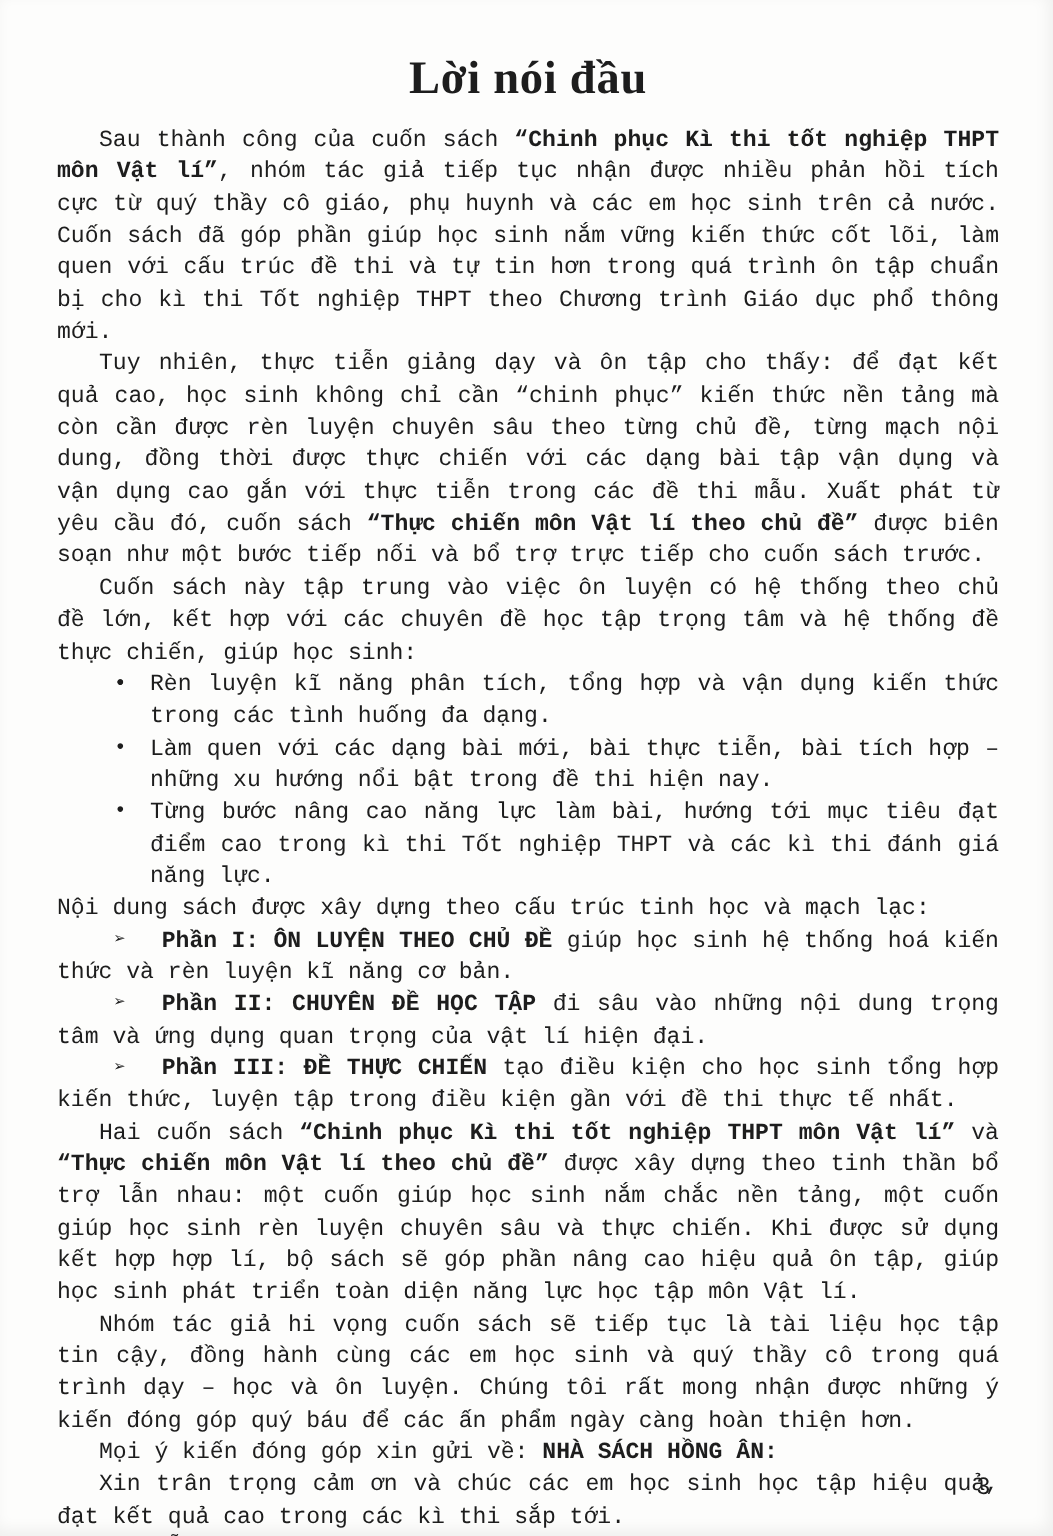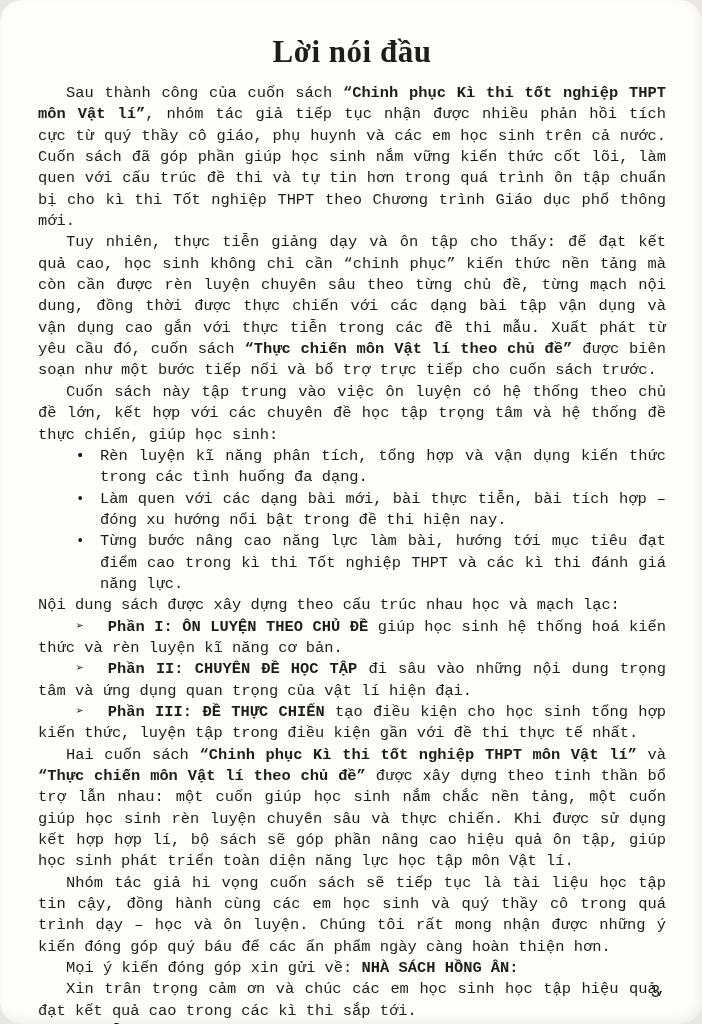--- a/index.html
+++ b/index.html
@@ -10,21 +10,20 @@
   }
   .page {
     position: relative;
     width: 702px; height: 1024px;
     background: #fdfdfc;
     color: #1d1d1d;
     box-shadow: inset -3px -4px 10px rgba(0,0,0,0.06);
     overflow: hidden;
     box-sizing: border-box;
     padding: 30px 36px 0 38px;
-    border-radius: 22px;
   }
   .doc-title {
     text-align: center;
     font-family: "Liberation Serif", serif;
     font-weight: 700;
     font-size: 31px;
     margin: 4px 0 13px 0;
     letter-spacing: 0.5px;
   }
   .body-text p.blk {
@@ -68,23 +67,23 @@
 
 <div class="page">
   <h1 class="doc-title">Lời nói đầu</h1>
 
   <div class="body-text">
       <p class="blk para"><span>Sau thành công của cuốn sách </span><span class="bold">“Chinh phục Kì thi tốt nghiệp THPT môn Vật lí”</span><span>, nhóm tác giả tiếp tục nhận được nhiều phản hồi tích cực từ quý thầy cô giáo, phụ huynh và các em học sinh trên cả nước. Cuốn sách đã góp phần giúp học sinh nắm vững kiến thức cốt lõi, làm quen với cấu trúc đề thi và tự tin hơn trong quá trình ôn tập chuẩn bị cho kì thi Tốt nghiệp THPT theo Chương trình Giáo dục phổ thông mới.</span></p>
       <p class="blk para"><span>Tuy nhiên, thực tiễn giảng dạy và ôn tập cho thấy: để đạt kết quả cao, học sinh không chỉ cần “chinh phục” kiến thức nền tảng mà còn cần được rèn luyện chuyên sâu theo từng chủ đề, từng mạch nội dung, đồng thời được thực chiến với các dạng bài tập vận dụng và vận dụng cao gắn với thực tiễn trong các đề thi mẫu. Xuất phát từ yêu cầu đó, cuốn sách </span><span class="bold">“Thực chiến môn Vật lí theo chủ đề”</span><span> được biên soạn như một bước tiếp nối và bổ trợ trực tiếp cho cuốn sách trước.</span></p>
       <p class="blk para"><span>Cuốn sách này tập trung vào việc ôn luyện có hệ thống theo chủ đề lớn, kết hợp với các chuyên đề học tập trọng tâm và hệ thống đề thực chiến, giúp học sinh:</span></p>
       <p class="blk bullet"><span class="b-marker">•</span></p>
       <p class="blk bullet"><span class="b-marker">•</span><span>Rèn luyện kĩ năng phân tích, tổng hợp và vận dụng kiến thức trong các tình huống đa dạng.</span></p>
-      <p class="blk bullet"><span class="b-marker">•</span><span>Làm quen với các dạng bài mới, bài thực tiễn, bài tích hợp – đóng xu hướng nổi bật trong đề thi hiện nay.</span></p>
+      <p class="blk bullet"><span class="b-marker">•</span><span>Làm quen với các dạng bài mới, bài thực tiễn, bài tích hợp – những xu hướng nổi bật trong đề thi hiện nay.</span></p>
       <p class="blk bullet"><span class="b-marker">•</span><span>Từng bước nâng cao năng lực làm bài, hướng tới mục tiêu đạt điểm cao trong kì thi Tốt nghiệp THPT và các kì thi đánh giá năng lực.</span></p>
-      <p class="blk plain"><span>Nội dung sách được xây dựng theo cấu trúc nhau học và mạch lạc:</span></p>
+      <p class="blk plain"><span>Nội dung sách được xây dựng theo cấu trúc tinh học và mạch lạc:</span></p>
       <p class="blk arrow"><span class="a-marker">➢</span><span class="bold">Phần I: ÔN LUYỆN THEO CHỦ ĐỀ</span><span> giúp học sinh hệ thống hoá kiến thức và rèn luyện kĩ năng cơ bản.</span></p>
       <p class="blk arrow"><span class="a-marker">➢</span><span class="bold">Phần II: CHUYÊN ĐỀ HỌC TẬP</span><span> đi sâu vào những nội dung trọng tâm và ứng dụng quan trọng của vật lí hiện đại.</span></p>
       <p class="blk arrow"><span class="a-marker">➢</span><span class="bold">Phần III: ĐỀ THỰC CHIẾN</span><span> tạo điều kiện cho học sinh tổng hợp kiến thức, luyện tập trong điều kiện gần với đề thi thực tế nhất.</span></p>
       <p class="blk para"><span>Hai cuốn sách </span><span class="bold">“Chinh phục Kì thi tốt nghiệp THPT môn Vật lí”</span><span> và </span><span class="bold">“Thực chiến môn Vật lí theo chủ đề”</span><span> được xây dựng theo tinh thần bổ trợ lẫn nhau: một cuốn giúp học sinh nắm chắc nền tảng, một cuốn giúp học sinh rèn luyện chuyên sâu và thực chiến. Khi được sử dụng kết hợp hợp lí, bộ sách sẽ góp phần nâng cao hiệu quả ôn tập, giúp học sinh phát triển toàn diện năng lực học tập môn Vật lí.</span></p>
       <p class="blk para"><span>Nhóm tác giả hi vọng cuốn sách sẽ tiếp tục là tài liệu học tập tin cậy, đồng hành cùng các em học sinh và quý thầy cô trong quá trình dạy – học và ôn luyện. Chúng tôi rất mong nhận được những ý kiến đóng góp quý báu để các ấn phẩm ngày càng hoàn thiện hơn.</span></p>
       <p class="blk para"><span>Mọi ý kiến đóng góp xin gửi về: </span><span class="bold">NHÀ SÁCH HỒNG ÂN:</span></p>
       <p class="blk para"><span>Xin trân trọng cảm ơn và chúc các em học sinh học tập hiệu quả, đạt kết quả cao trong các kì thi sắp tới.</span></p>
       <p class="blk center"><span>20C Nguyễn Thị Chinh Khai – P. Sài Gòn – TP. Hồ Chí Minh</span></p>
       <p class="blk right signoff"><span>Thay mặt nhóm tác giả</span></p>
       <p class="blk center"><span class="bold">Email: </span><span>nshongan@gmail.com</span></p>

